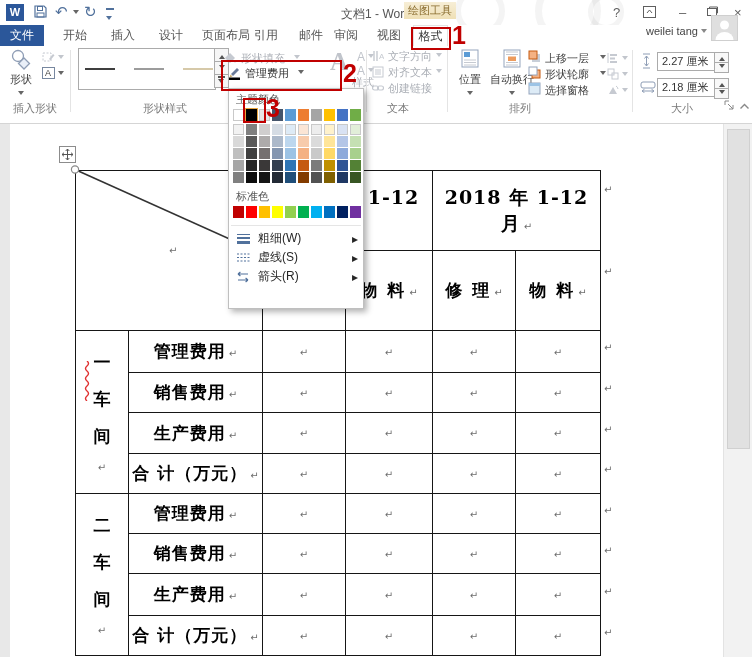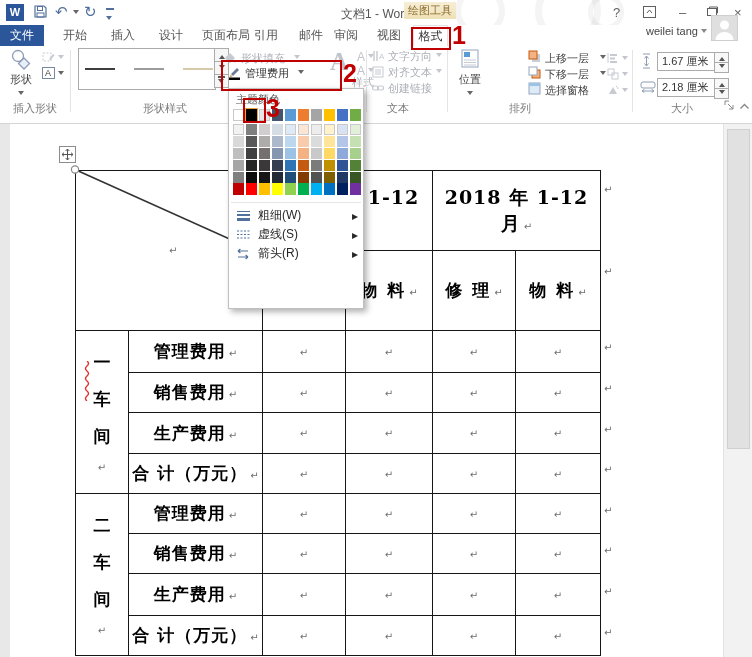--- a/index.html
+++ b/index.html
@@ -231,34 +231,43 @@
 
   <div class="abs" style="left:455px;top:49px;width:30px;text-align:center">
     <svg width="18" height="19" viewBox="0 0 18 19" style="margin:0 auto">
         <rect x="1" y="1" width="16" height="17" fill="#fff" stroke="#95A5BD"></rect>
         <rect x="3" y="3" width="6" height="5" fill="#5B9BD5"></rect>
         <path d="M3 11 h12 M3 13.5 h12 M3 16 h12" stroke="#C6CAD1"></path>
       </svg>
     <div class="rtxt" style="margin-top:4px">位置</div>
     <span class="caret"></span>
   </div>
+  <div class="abs" style="left:490px;top:49px;width:44px;text-align:center">
+    <svg width="18" height="19" viewBox="0 0 18 19" style="margin:0 auto">
+        <rect x="1" y="1" width="16" height="17" fill="#fff" stroke="#95A5BD"></rect>
+        <path d="M3 3 h12 M3 5.5 h12 M3 13.5 h12 M3 16 h12" stroke="#C6CAD1"></path>
+        <rect x="5" y="7.5" width="8" height="4.5" fill="#ED9B5C"></rect>
+      </svg>
+    <div class="rtxt" style="margin-top:4px">自动换行</div>
+    <span class="caret"></span>
+  </div>
   <div class="abs" style="left:528px;top:50px">
     <svg width="13" height="13" viewBox="0 0 13 13">
         <rect x="4" y="4" width="8" height="8" fill="#C8CFD9"></rect>
         <rect x="1" y="1" width="8" height="8" fill="#F4B183" stroke="#C55A11"></rect>
       </svg>
     <span class="rtxt abs" style="left:17px;top:1px;width:52px;color:#3f3f3f">上移一层</span>
     <span class="caret abs" style="left:72px;top:5px"></span>
   </div>
   <div class="abs" style="left:528px;top:66px">
     <svg width="13" height="13" viewBox="0 0 13 13">
         <rect x="4" y="4" width="8" height="8" fill="#F4B183" stroke="#C55A11"></rect>
         <rect x="1" y="1" width="8" height="8" fill="#fff" stroke="#95A5BD"></rect>
       </svg>
-    <span class="rtxt abs" style="left:17px;top:1px;width:52px;color:#3f3f3f">下移一层</span>
+    <span class="rtxt abs" style="left:17px;top:1px;width:52px;color:#3f3f3f">形状轮廓</span>
     <span class="caret abs" style="left:72px;top:5px"></span>
   </div>
   <div class="abs" style="left:528px;top:82px">
     <svg width="13" height="13" viewBox="0 0 13 13">
         <rect x="1" y="1" width="11" height="11" fill="#DDEBF6" stroke="#95A5BD"></rect>
         <rect x="1" y="1" width="11" height="3" fill="#9CC3E5"></rect>
       </svg>
     <span class="rtxt abs" style="left:17px;top:1px;width:52px;color:#3f3f3f">选择窗格</span>
   </div>
   <div class="abs" style="left:607px;top:52px">
@@ -286,21 +295,21 @@
   </div>
   <div class="glabel" style="left:502px;width:36px">排列</div>
   <div class="gsep" style="left:632px"></div>
 
   <div class="abs" style="left:640px;top:53px">
     <svg width="13" height="16" viewBox="0 0 13 16">
         <path d="M3 1 h7 M3 15 h7" stroke="#8E9DB5"></path>
         <path d="M6.5 3 v10 M6.5 3 l-2 2.5 M6.5 3 l2 2.5 M6.5 13 l-2 -2.5 M6.5 13 l2 -2.5" stroke="#8E9DB5" fill="none"></path>
       </svg>
   </div>
-  <div class="abs sizebox" style="left:657px;top:52px">1.67 厘米</div>
+  <div class="abs sizebox" style="left:657px;top:52px">2.27 厘米</div>
   <div class="abs spin" style="left:714px;top:52px">
     <div>
         <span class="tri-up"></span>
       </div>
       <div style="border-top:1px solid #ABABAB">
         <span class="tri-dn"></span>
       </div>
   </div>
   <div class="abs" style="left:640px;top:81px">
     <svg width="16" height="12" viewBox="0 0 16 12">
@@ -517,20 +526,21 @@
           <div class="sw" style="background: rgb(22, 22, 22);"></div>
           <div class="sw" style="background: rgb(34, 42, 53);"></div>
           <div class="sw" style="background: rgb(31, 78, 121);"></div>
           <div class="sw" style="background: rgb(131, 60, 0);"></div>
           <div class="sw" style="background: rgb(82, 82, 82);"></div>
           <div class="sw" style="background: rgb(127, 96, 0);"></div>
           <div class="sw" style="background: rgb(31, 56, 100);"></div>
           <div class="sw" style="background: rgb(56, 86, 35);"></div>
         </div>
       </div>
+    <div class="mhdr" style="padding-top:6px">标准色</div>
     <div class="swrow">
         <div class="sw" style="background: rgb(192, 0, 0);"></div>
         <div class="sw" style="background: rgb(255, 0, 0);"></div>
         <div class="sw" style="background: rgb(255, 192, 0);"></div>
         <div class="sw" style="background: rgb(255, 255, 0);"></div>
         <div class="sw" style="background: rgb(146, 208, 80);"></div>
         <div class="sw" style="background: rgb(0, 176, 80);"></div>
         <div class="sw" style="background: rgb(0, 176, 240);"></div>
         <div class="sw" style="background: rgb(0, 112, 192);"></div>
         <div class="sw" style="background: rgb(0, 32, 96);"></div>

